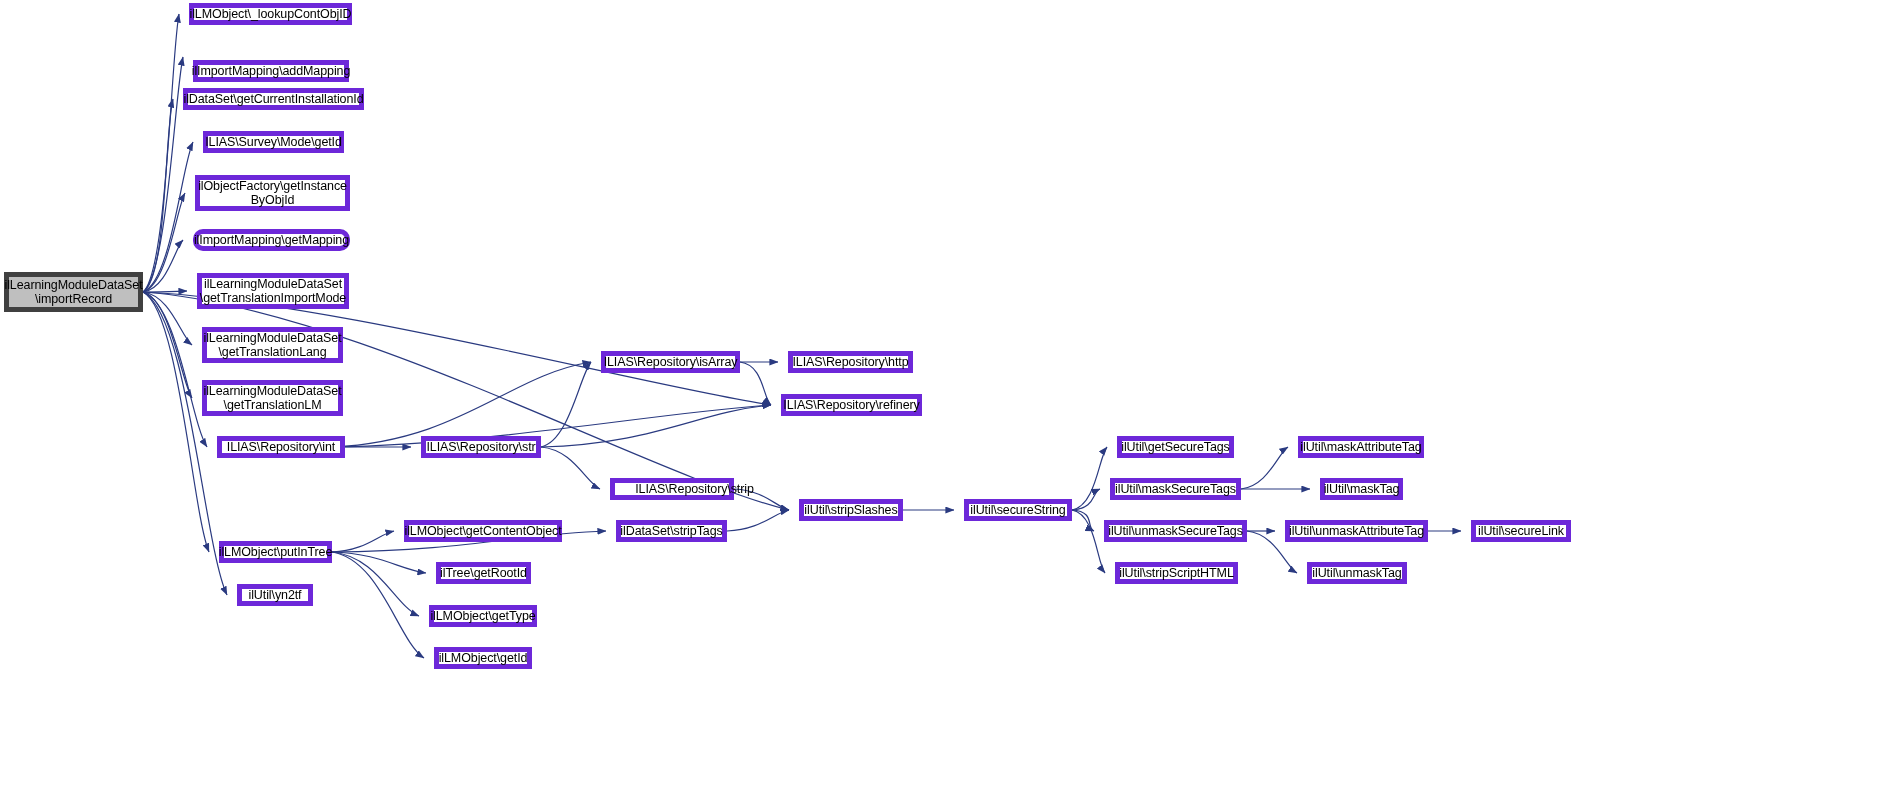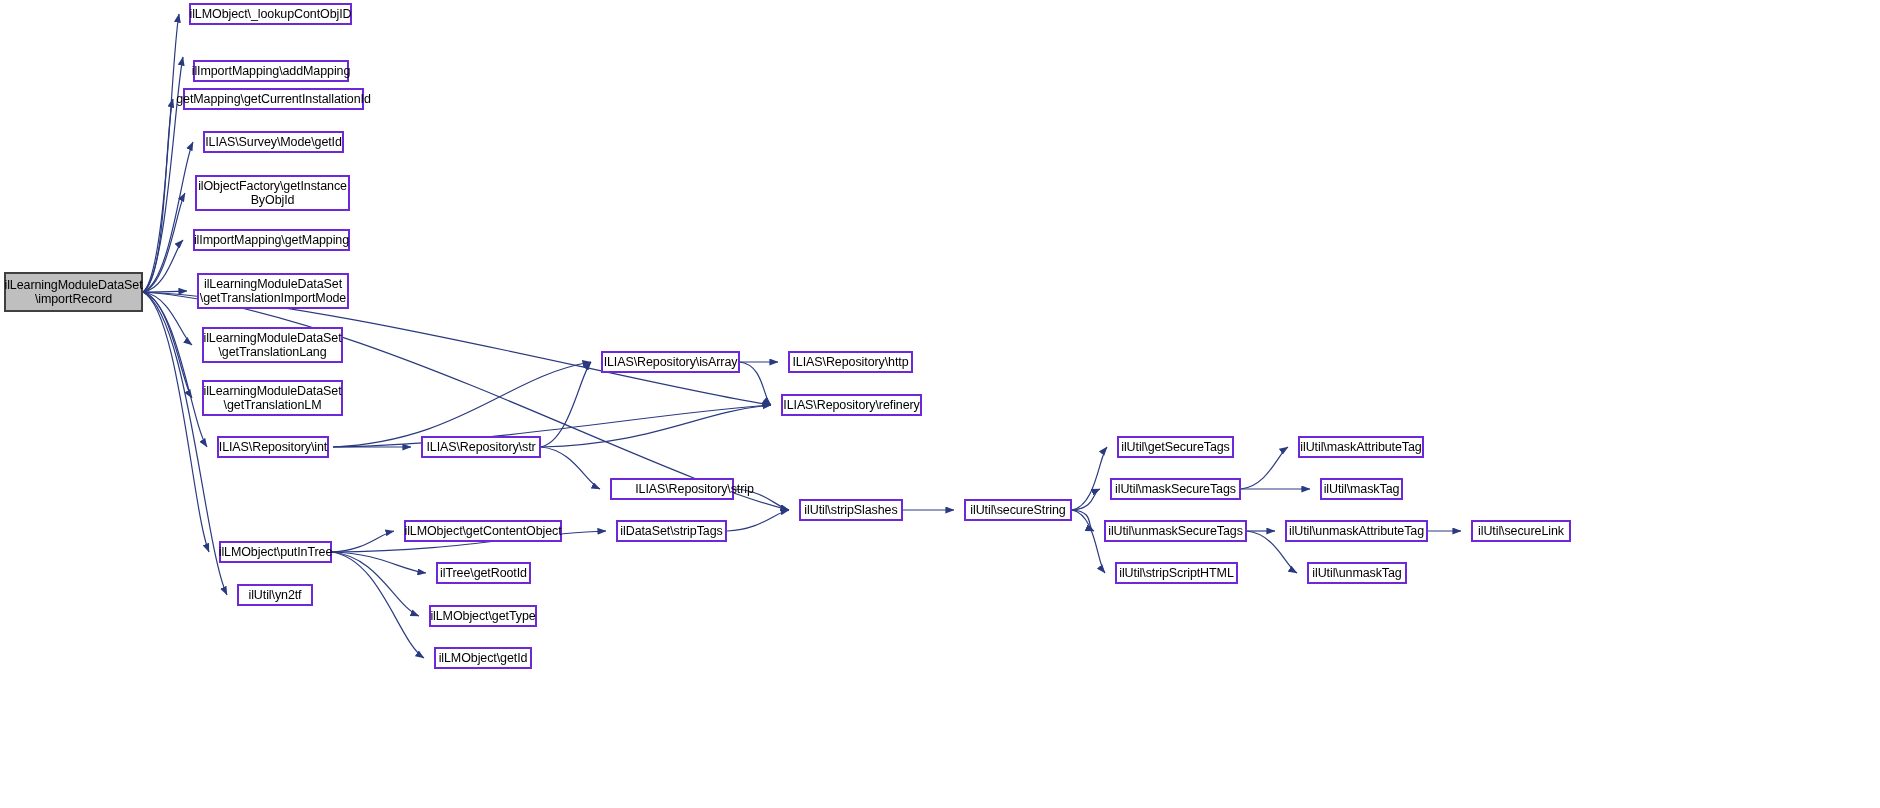--- a/index.html
+++ b/index.html
@@ -23,21 +23,21 @@
     height: 808px;
     pointer-events: none;
   }
   .node {
     position: absolute;
     box-sizing: border-box;
     display: flex;
     align-items: center;
     justify-content: center;
     text-align: center;
-    border: 2px solid #6d28d9;
+    border: 5px solid #6d28d9;
     background: #ffffff;
     color: #000000;
     font-size: 12.5px;
     line-height: 14px;
     letter-spacing: -0.1px;
     white-space: pre-line;
     padding: 0 3px;
   }
   .node.root {
     background: #bfbfbf;
@@ -94,32 +94,32 @@
         <path d="M 1247 531 C 1271 531, 1266.72 531, 1275 531" fill="none" stroke="#2a3a80" stroke-width="1.2" marker-end="url(#arrowhead)"></path>
         <path d="M 1247 531 C 1275.32 533.94, 1285.6096 566.28, 1297 573" fill="none" stroke="#2a3a80" stroke-width="1.2" marker-end="url(#arrowhead)"></path>
         <path d="M 1428 531 C 1452 531, 1452.72 531, 1461 531" fill="none" stroke="#2a3a80" stroke-width="1.2" marker-end="url(#arrowhead)"></path>
       </g>
   </svg>
   <div id="nodes">
       <div class="node root" style="left: 4px; top: 272px; width: 139px; height: 40px;">ilLearningModuleDataSet
 \importRecord</div>
       <div class="node" style="left: 189px; top: 3px; width: 163px; height: 22px;">ilLMObject\_lookupContObjID</div>
       <div class="node" style="left: 193px; top: 60px; width: 156px; height: 22px;">ilImportMapping\addMapping</div>
-      <div class="node" style="left: 183px; top: 88px; width: 181px; height: 22px;">getMapping\getCurrentInstallationId</div>
+      <div class="node" style="left: 183px; top: 88px; width: 181px; height: 22px;">ilDataSet\getCurrentInstallationId</div>
       <div class="node" style="left: 203px; top: 131px; width: 141px; height: 22px;">ILIAS\Survey\Mode\getId</div>
       <div class="node" style="left: 195px; top: 175px; width: 155px; height: 36px;">ilObjectFactory\getInstance
 ByObjId</div>
-      <div class="node" style="left: 193px; top: 229px; width: 157px; height: 22px;">ilImportMapping\getMapping</div>
+      <div class="node" style="left: 193px; top: 229px; width: 157px; height: 22px; border-radius: 10px;">ilImportMapping\getMapping</div>
       <div class="node" style="left: 197px; top: 273px; width: 152px; height: 36px;">ilLearningModuleDataSet
 \getTranslationImportMode</div>
       <div class="node" style="left: 202px; top: 327px; width: 141px; height: 36px;">ilLearningModuleDataSet
 \getTranslationLang</div>
       <div class="node" style="left: 202px; top: 380px; width: 141px; height: 36px;">ilLearningModuleDataSet
 \getTranslationLM</div>
-      <div class="node" style="left: 217px; top: 436px; width: 112px; height: 22px;">ILIAS\Repository\int</div>
+      <div class="node" style="left: 217px; top: 436px; width: 128px; height: 22px;">ILIAS\Repository\int</div>
       <div class="node" style="left: 219px; top: 541px; width: 113px; height: 22px;">ilLMObject\putInTree</div>
       <div class="node" style="left: 237px; top: 584px; width: 76px; height: 22px;">ilUtil\yn2tf</div>
       <div class="node" style="left: 601px; top: 351px; width: 139px; height: 22px;">ILIAS\Repository\isArray</div>
       <div class="node" style="left: 421px; top: 436px; width: 120px; height: 22px;">ILIAS\Repository\str</div>
       <div class="node" style="left: 610px; top: 478px; width: 124px; height: 22px; padding-left: 48px;">ILIAS\Repository\strip</div>
       <div class="node" style="left: 404px; top: 520px; width: 158px; height: 22px;">ilLMObject\getContentObject</div>
       <div class="node" style="left: 616px; top: 520px; width: 111px; height: 22px;">ilDataSet\stripTags</div>
       <div class="node" style="left: 436px; top: 562px; width: 95px; height: 22px;">ilTree\getRootId</div>
       <div class="node" style="left: 429px; top: 605px; width: 108px; height: 22px;">ilLMObject\getType</div>
       <div class="node" style="left: 434px; top: 647px; width: 98px; height: 22px;">ilLMObject\getId</div>

